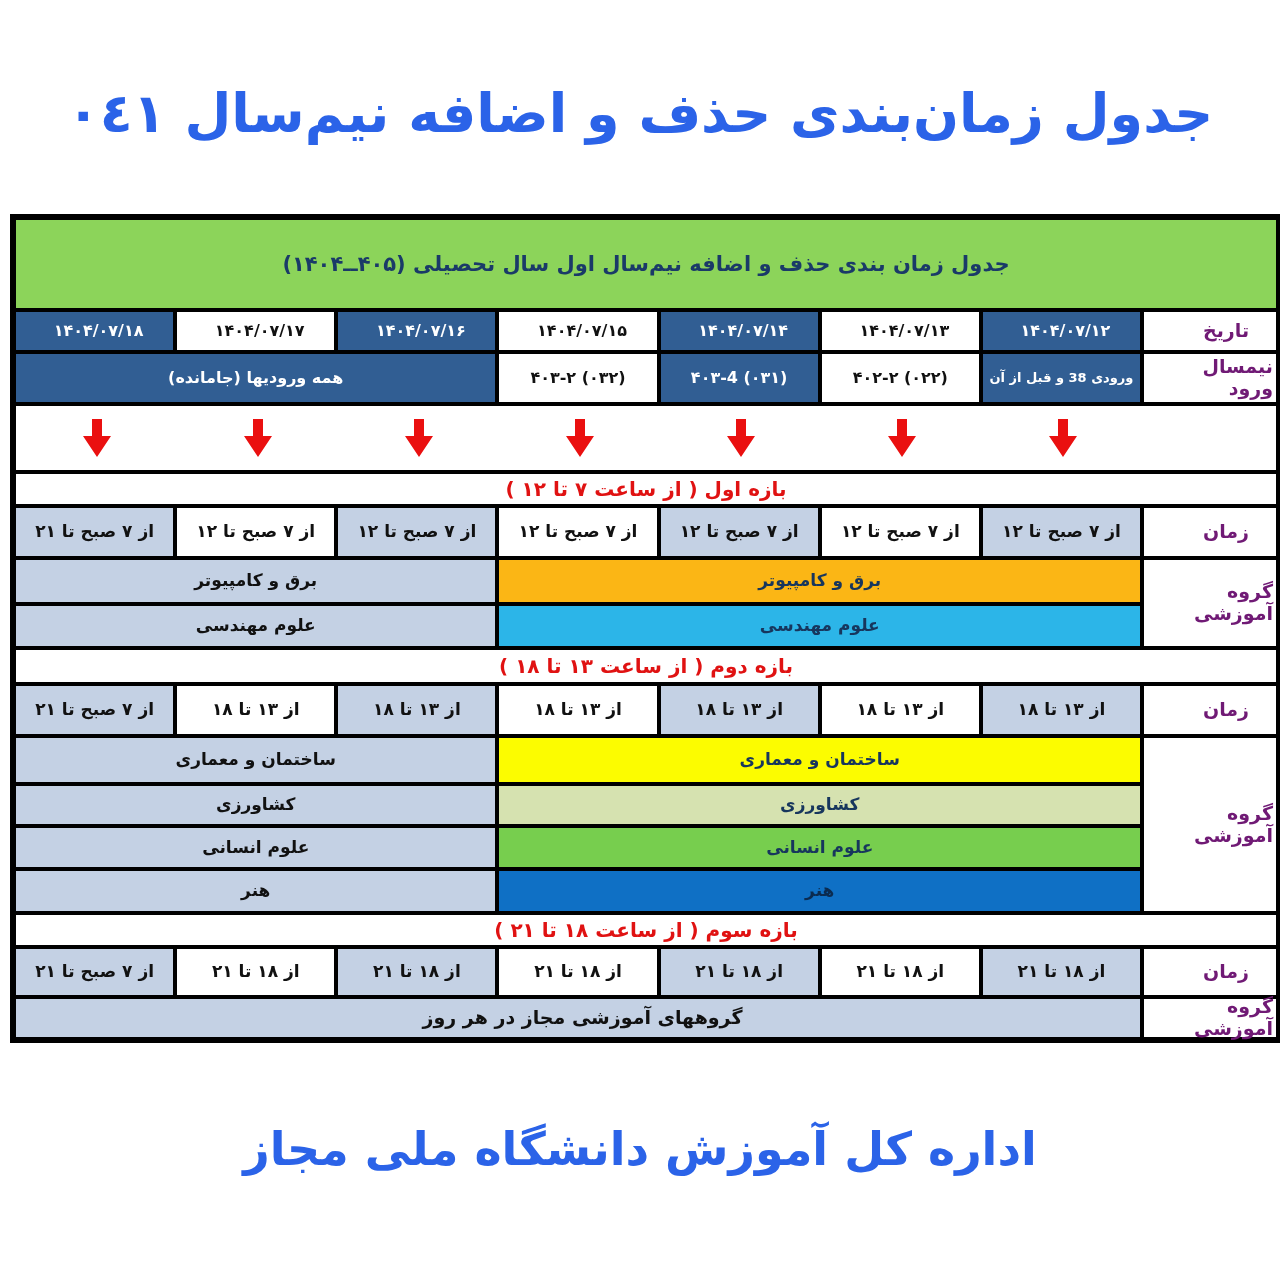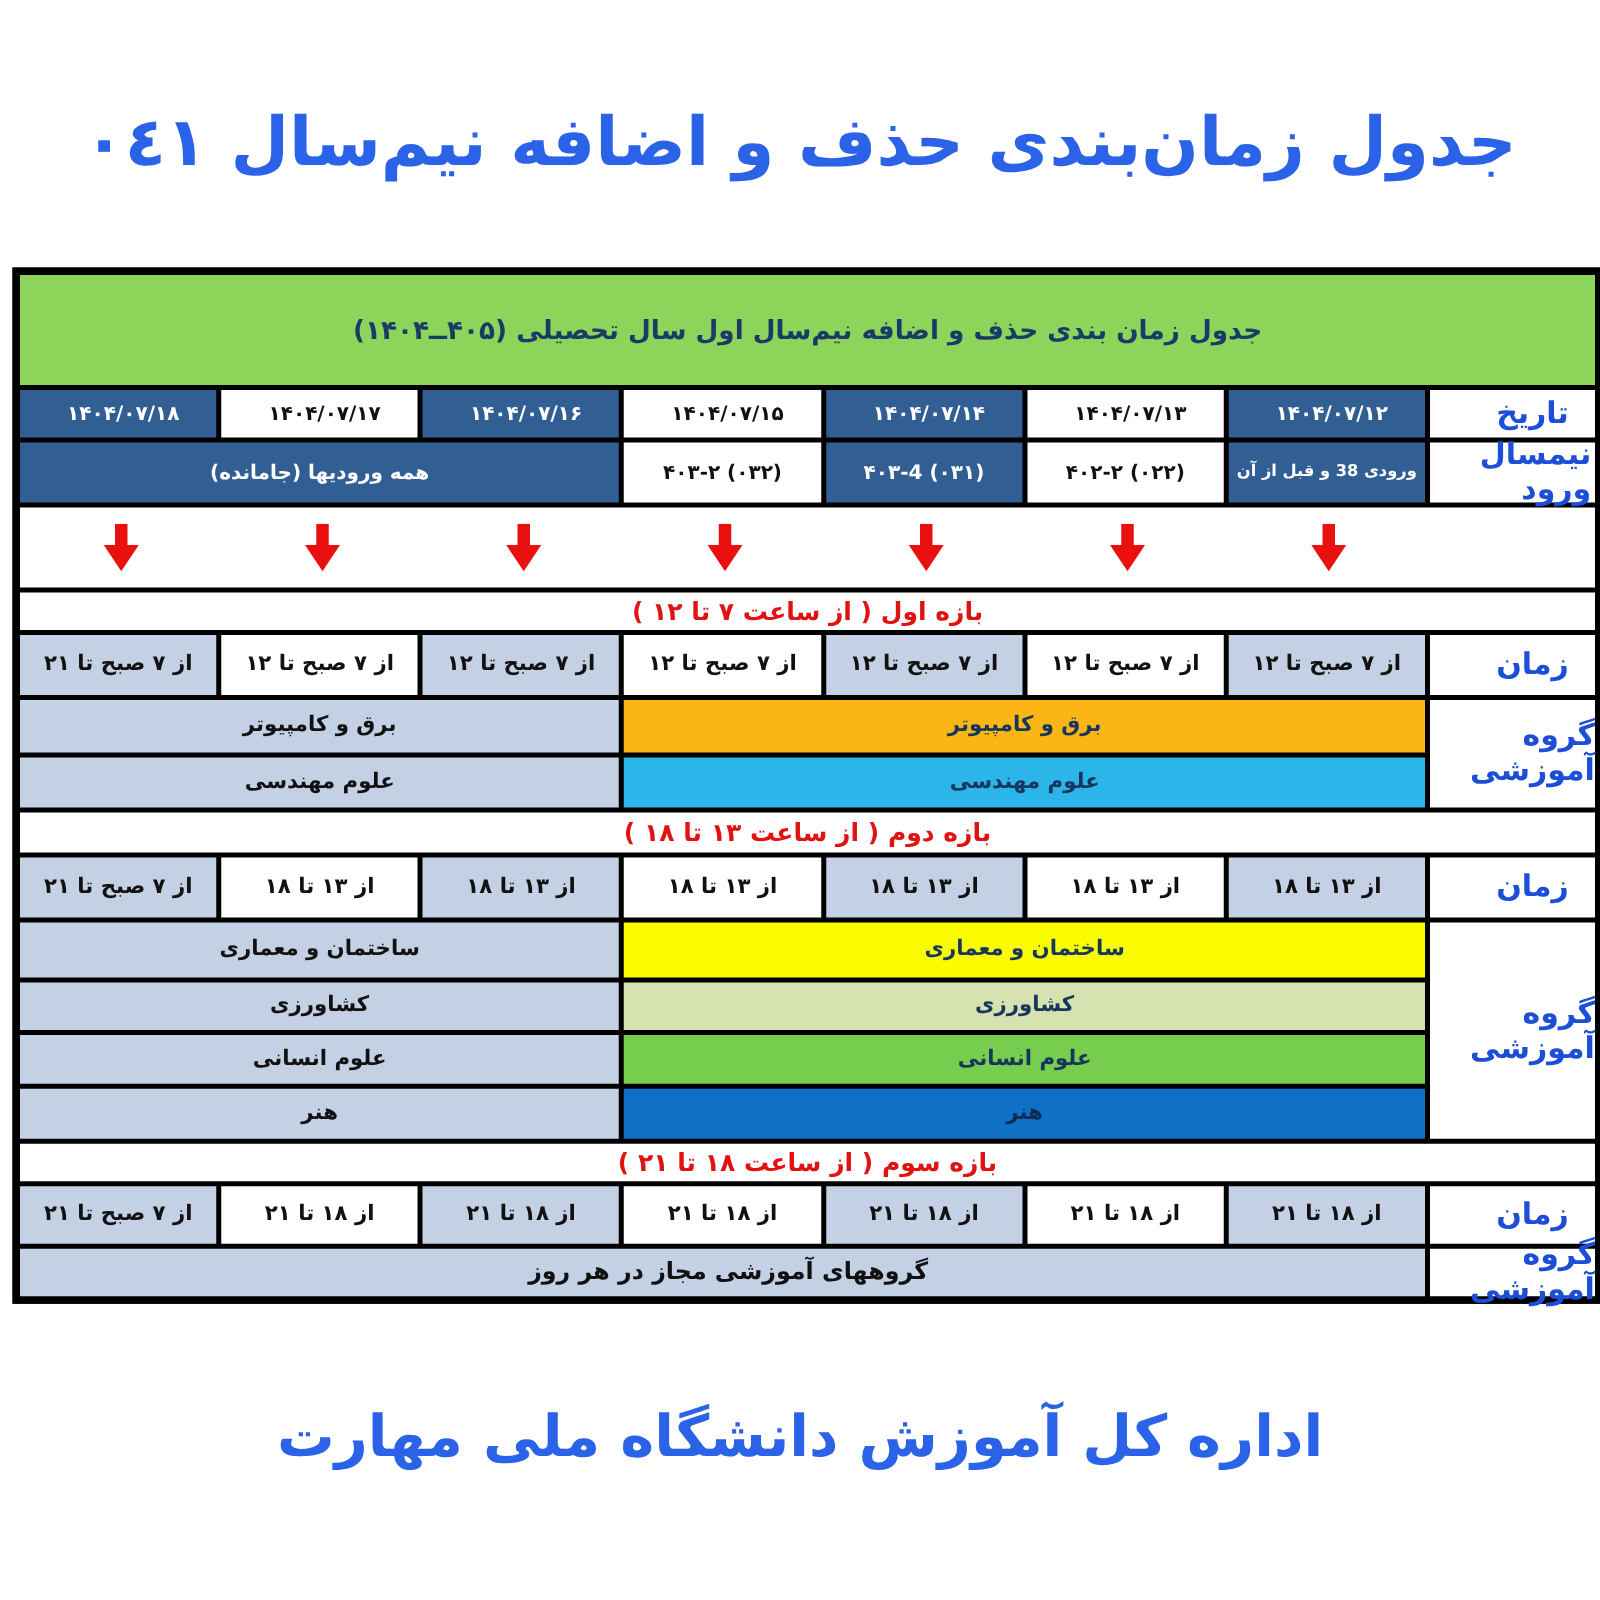--- a/index.html
+++ b/index.html
@@ -24,21 +24,21 @@
     grid-template-columns:132px repeat(7, 1fr);
     grid-template-rows:88px 38px 48px 64px 30px 48px 42px 40px 32px 48px 44px 38px 39px 40px 30px 46px 38px;
     gap:4px;
   }
   .cell{
     display:flex;align-items:center;justify-content:center;
     text-align:right;direction:rtl;font-weight:bold;
     color:#111;background:#fff;line-height:1.15;padding:0 3px;box-sizing:border-box;
   }
   .banner{background:#8CD45A;color:#1A3A68;font-size:21px;}
-  .rowhead{background:#fff;color:#1d4ed8;font-size:24px;padding-left:35px;}
+  .rowhead{background:#fff;color:#701a75;font-size:19px;padding-left:35px;}
   .steel{background:#315E93;color:#ffffff;}
   .lightblue{background:#C4D1E4;color:#111;}
   .whitebg{background:#ffffff;color:#111;}
   .datecell{font-size:16px;padding-left:11px;}
   .num{direction:ltr;}
   .entrycell{font-size:16px;}
   .entrysmall{font-size:13px;}
   .timecell{font-size:17px;}
   .redlabel{background:#fff;color:#E01212;font-size:20px;}
   .groupname{font-size:17px;color:#17365D;}
@@ -159,13 +159,13 @@
   <div class="cell whitebg timecell" style="grid-row:16;grid-column:5">از ۱۸ تا ۲۱</div>
   <div class="cell lightblue timecell" style="grid-row:16;grid-column:6">از ۱۸ تا ۲۱</div>
   <div class="cell whitebg timecell" style="grid-row:16;grid-column:7">از ۱۸ تا ۲۱</div>
   <div class="cell lightblue timecell" style="grid-row:16;grid-column:8">از ۷ صبح تا ۲۱</div>
 
   <div class="cell rowhead" style="grid-row:17;grid-column:1">گروه آموزشی</div>
   <div class="cell lightblue finalcell" style="grid-row:17;grid-column:2/span 7">گروههای آموزشی مجاز در هر روز</div>
 
 </div>
 
-<div class="page-footer">اداره کل آموزش دانشگاه ملی مهارت</div>
+<div class="page-footer">اداره کل آموزش دانشگاه ملی مجاز</div>
 
 </body></html>

